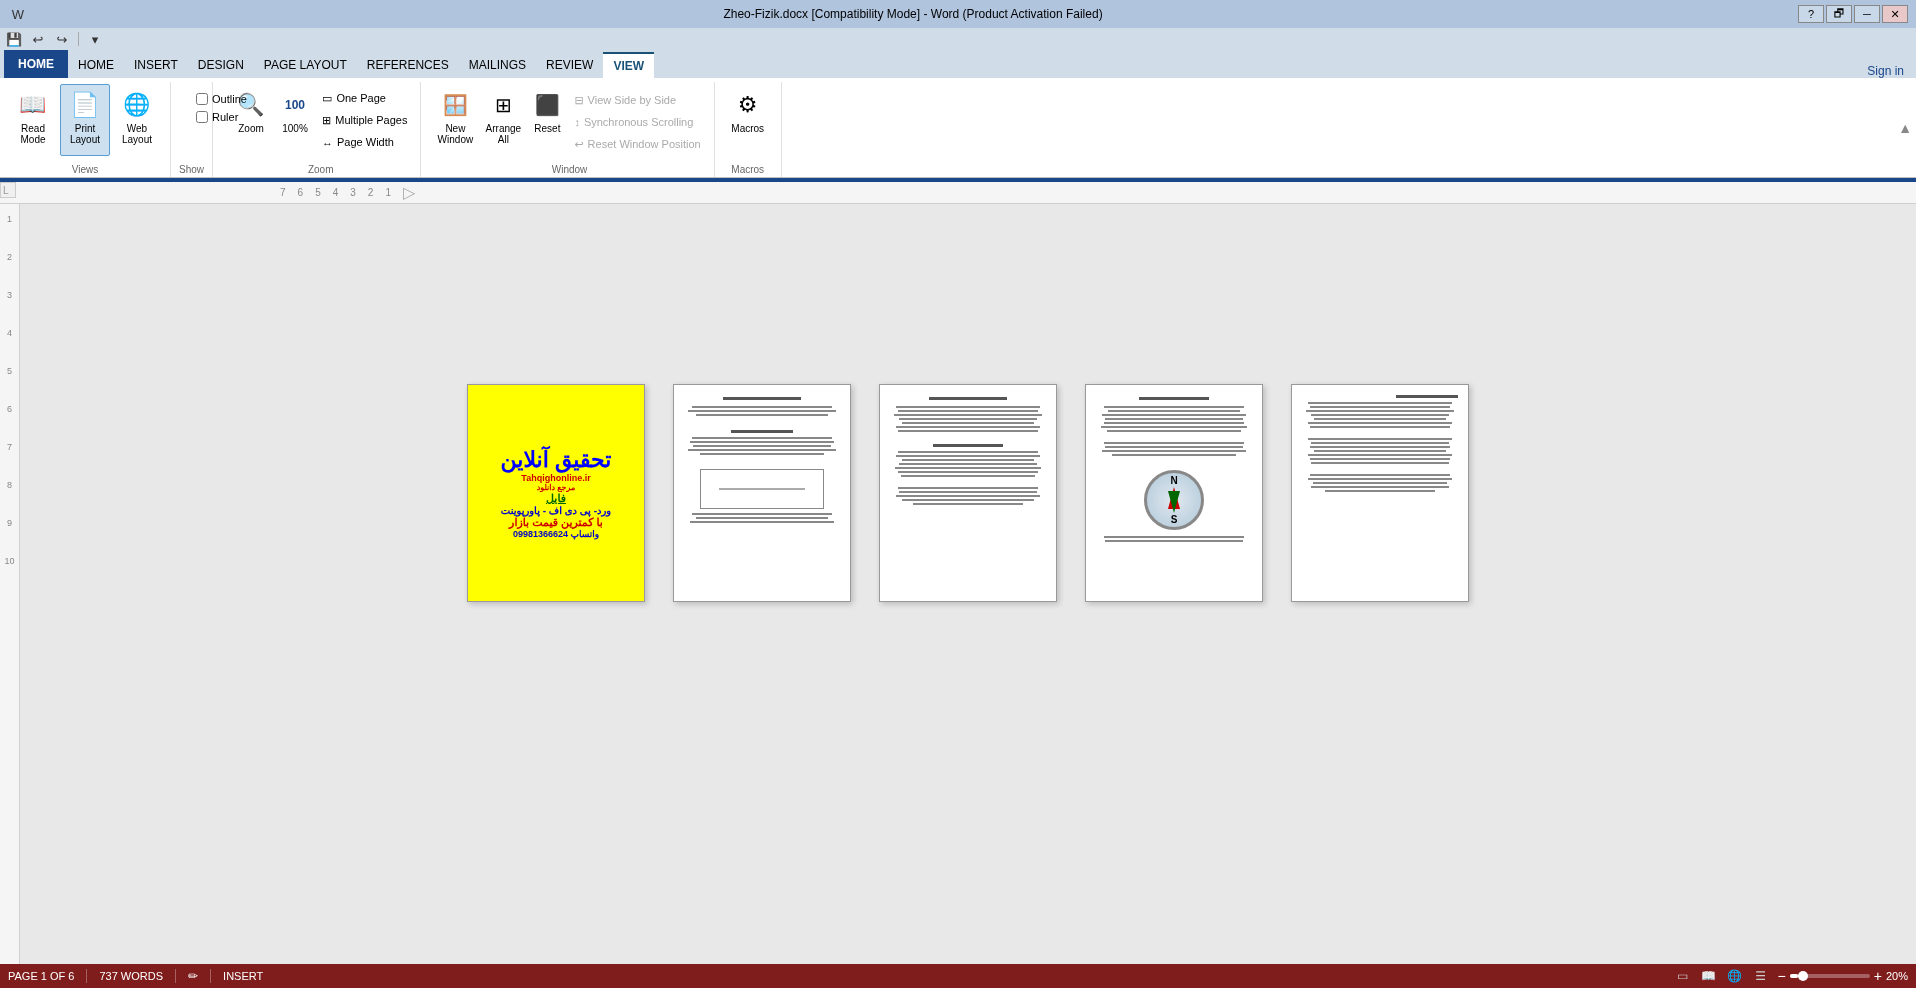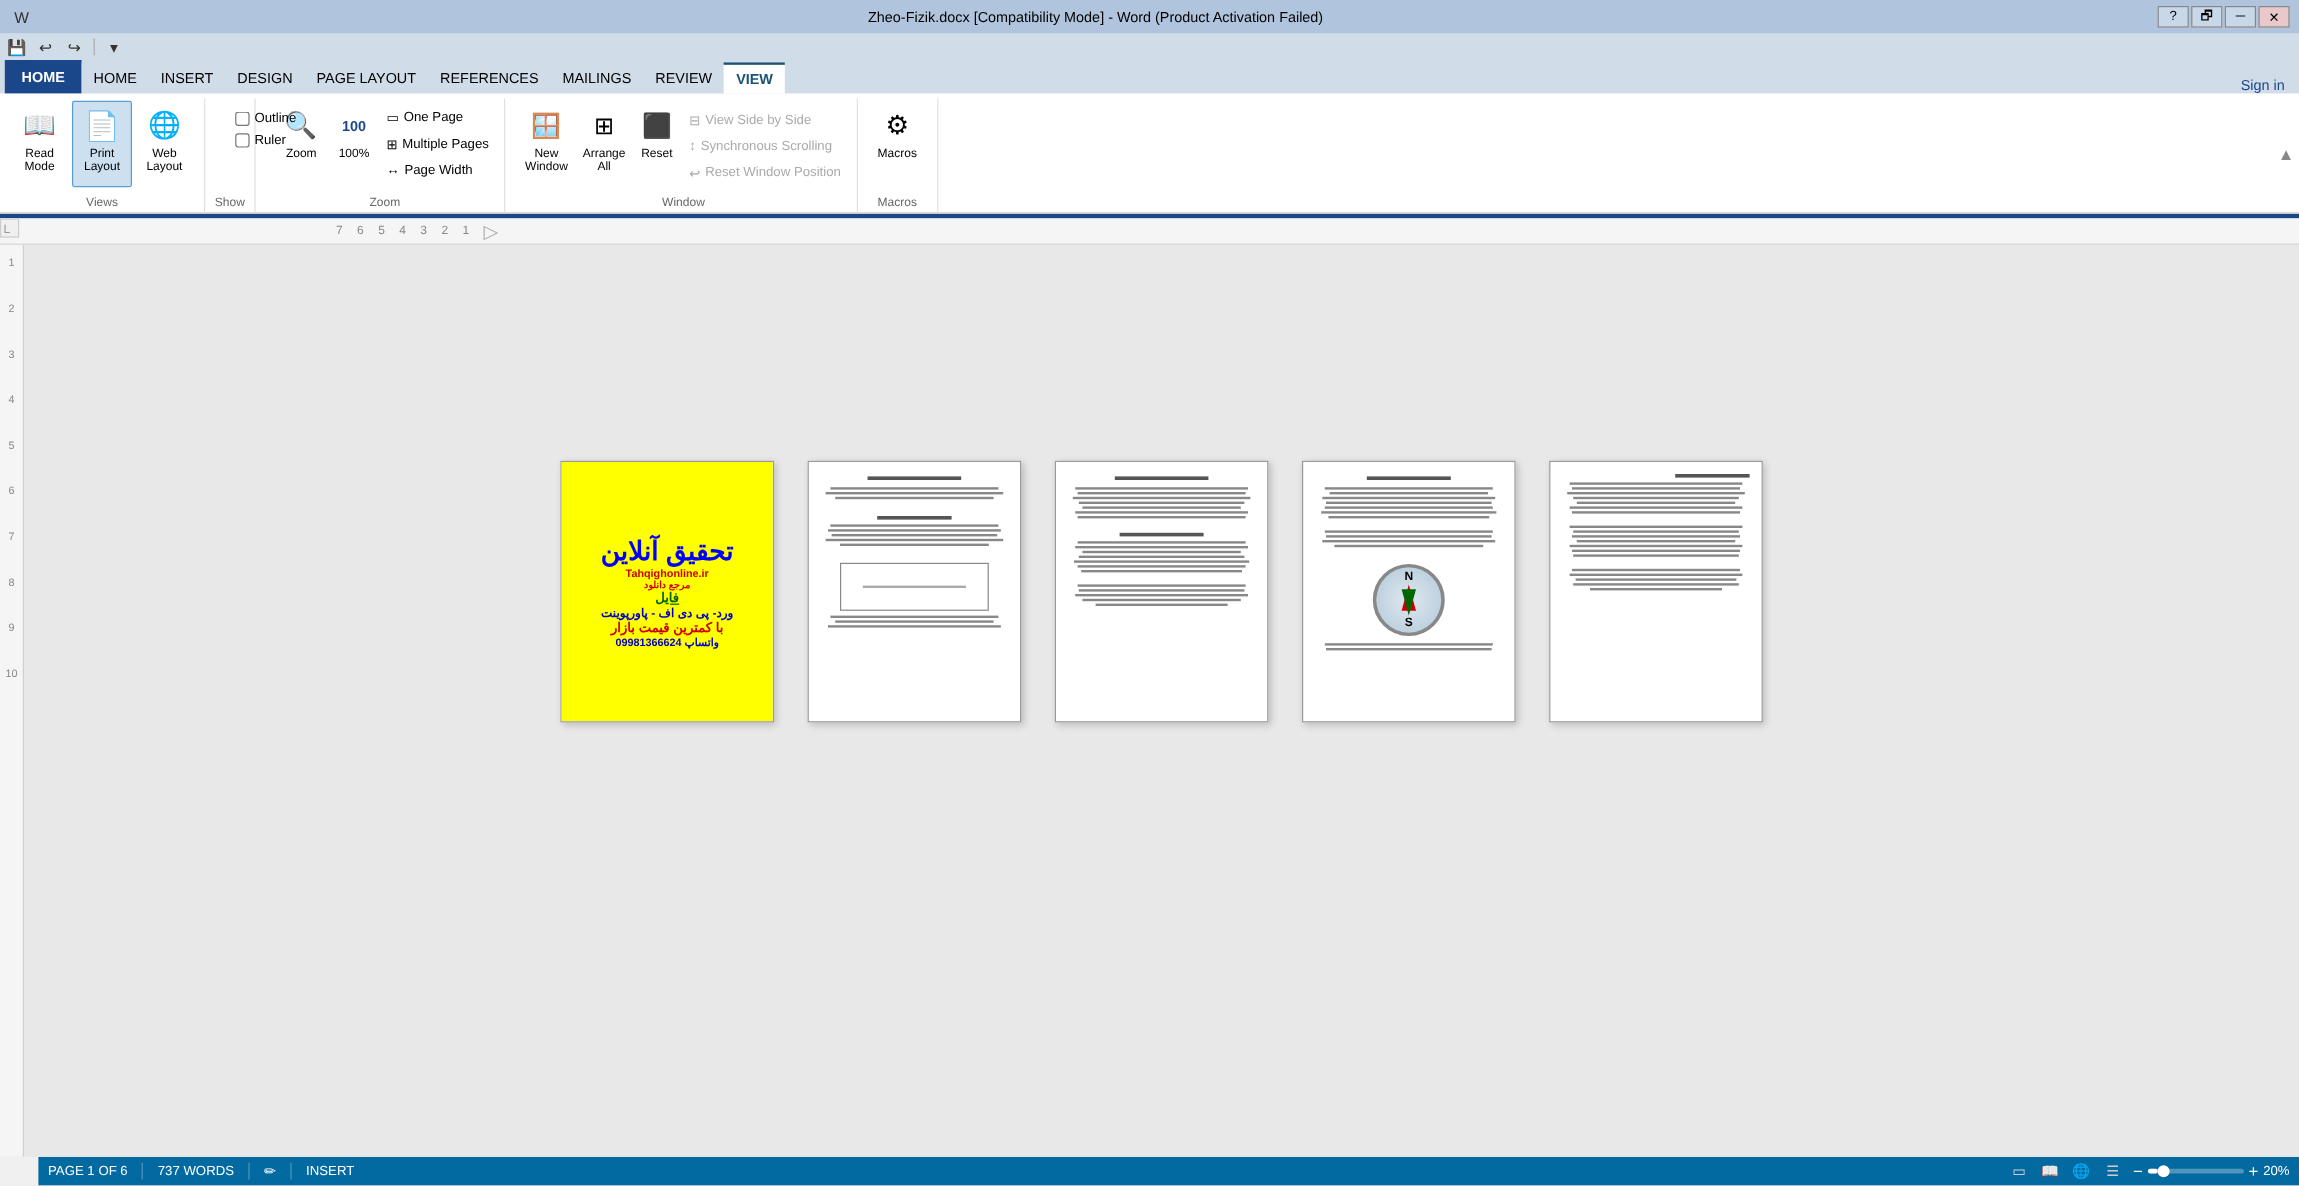--- a/index.html
+++ b/index.html
@@ -353,28 +353,27 @@
       width: 0; height: 0;
       border-left: 6px solid transparent;
       border-right: 6px solid transparent;
       border-top: 28px solid #006600;
       bottom: 14px;
     }
 
     
     #status-bar {
       height: 24px;
-      background: #0369a1;
+      background: #7f1d1d;
       display: flex;
       align-items: center;
       padding: 0 8px;
       color: #fff;
       font-size: 11px;
       gap: 12px;
-      margin-left: 32px;
     }
     .status-item {
       display: flex;
       align-items: center;
       gap: 4px;
     }
     .status-separator { width: 1px; height: 14px; background: rgba(255,255,255,0.3); }
     .status-right {
       margin-left: auto;
       display: flex;

